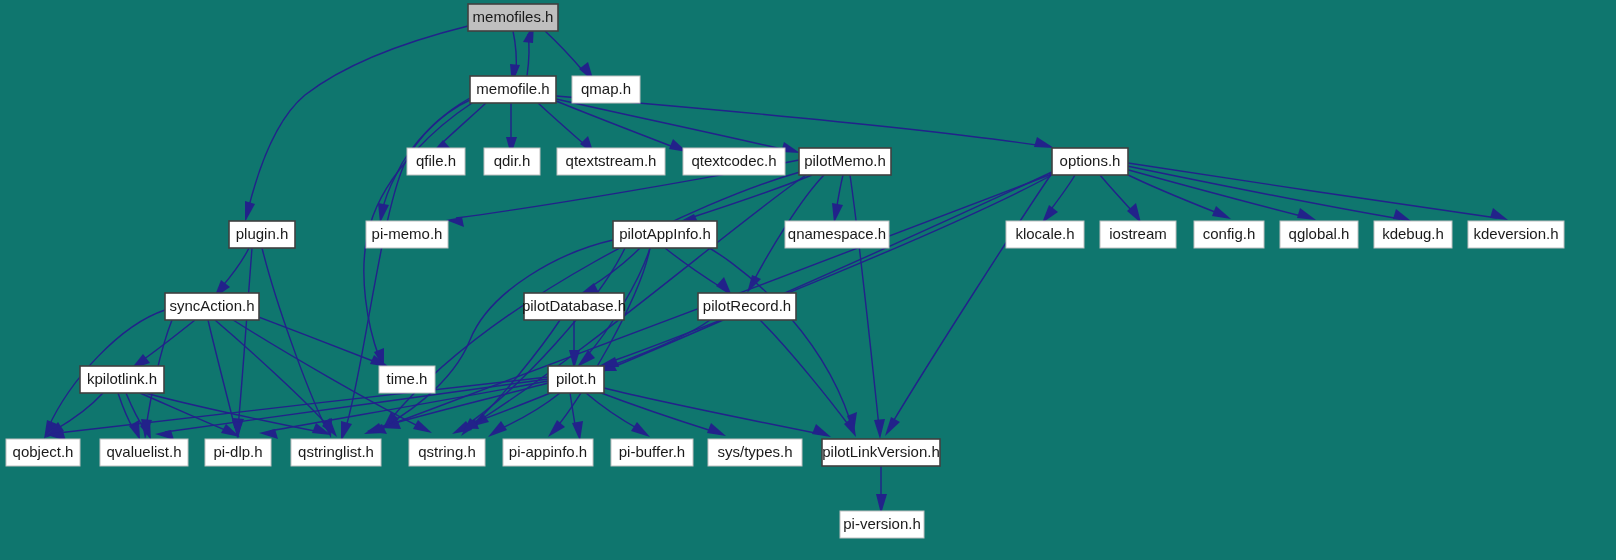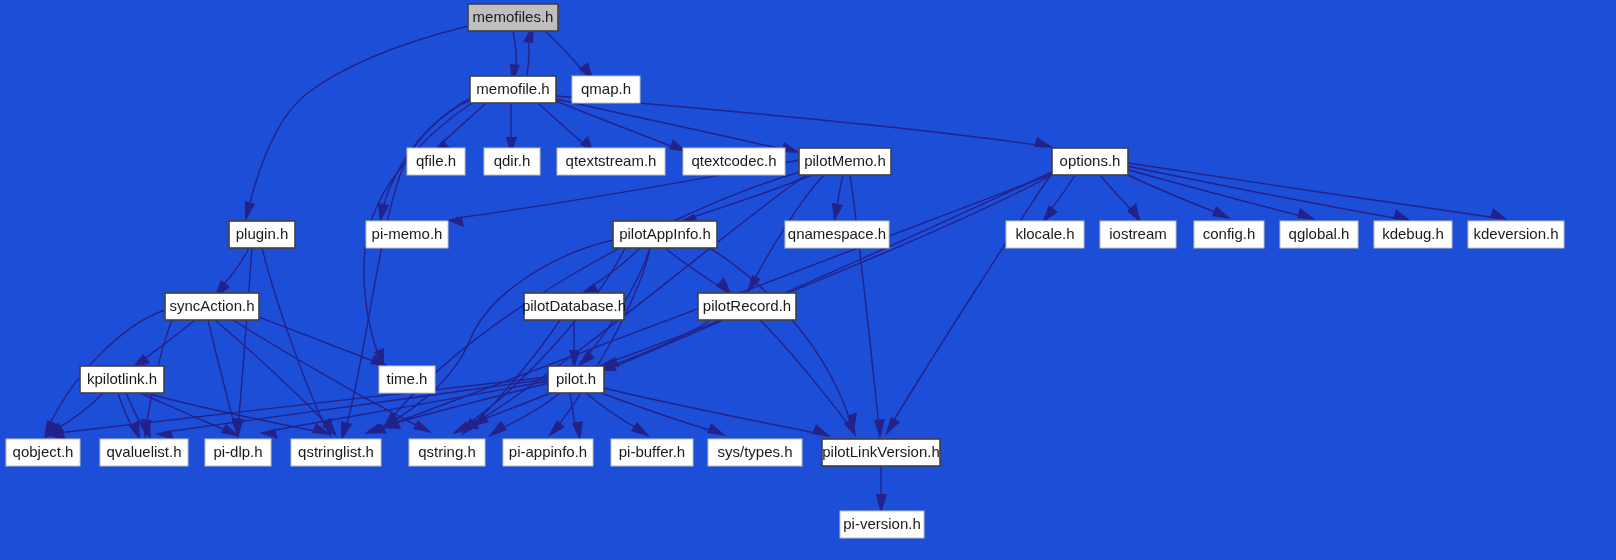--- a/index.html
+++ b/index.html
@@ -53,21 +53,21 @@
     stroke-width: 1.4;
   }
   .edge-head {
     fill: #22228a;
     stroke: none;
   }
 </style>
 </head>
 <body>
 
-<div id="graph-root" style="width: 1616px; height: 560px; background: #1d4ed8;">
+<div id="graph-root" style="width: 1616px; height: 560px; background: #0f766e;">
   <svg id="dep-graph" viewBox="0 0 1616 560" preserveAspectRatio="xMinYMin meet">
     <g id="edge-layer">
         <path class="edge-path" d="M 513,31 C 516,45 517,58 516,73" stroke="#22228a"></path>
         <path class="edge-head" d="M 512,84 L 520,65 L 510,64 Z" fill="#22228a"></path>
         <path class="edge-path" d="M 527,76 C 529,62 530,48 528,34" stroke="#22228a"></path>
         <path class="edge-head" d="M 534,23 L 523,42 L 533,43 Z" fill="#22228a"></path>
         <path class="edge-path" d="M 545,31 C 558,43 572,58 584,72" stroke="#22228a"></path>
         <path class="edge-head" d="M 594,82 L 588,62 L 579,69 Z" fill="#22228a"></path>
         <path class="edge-path" d="M 468,26 C 420,38 350,60 305,95 C 275,120 258,170 248,210" stroke="#22228a"></path>
         <path class="edge-head" d="M 245,222 L 255,204 L 245,201 Z" fill="#22228a"></path>

